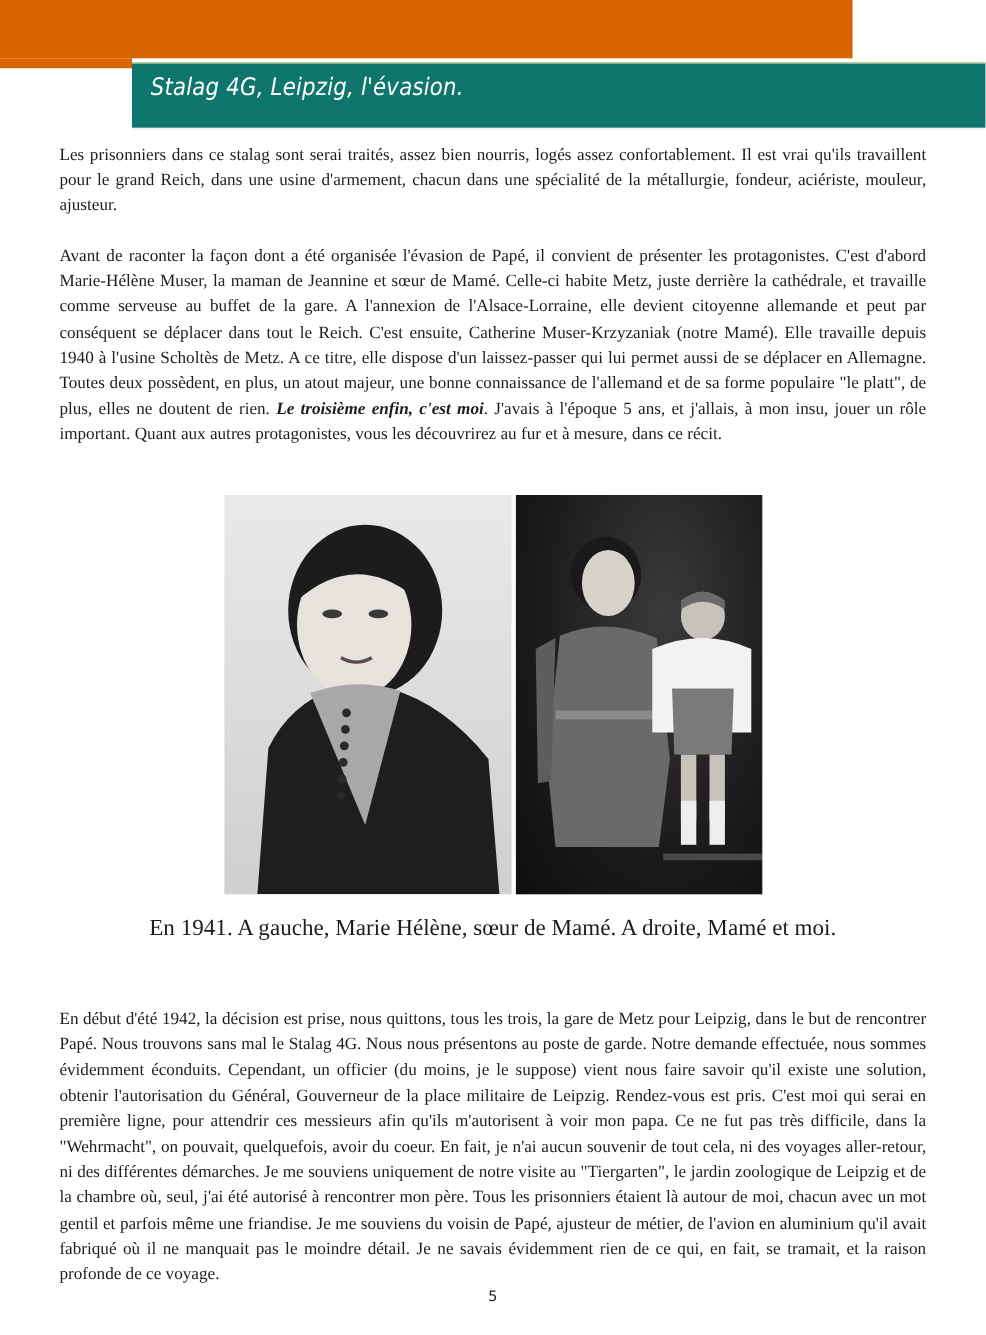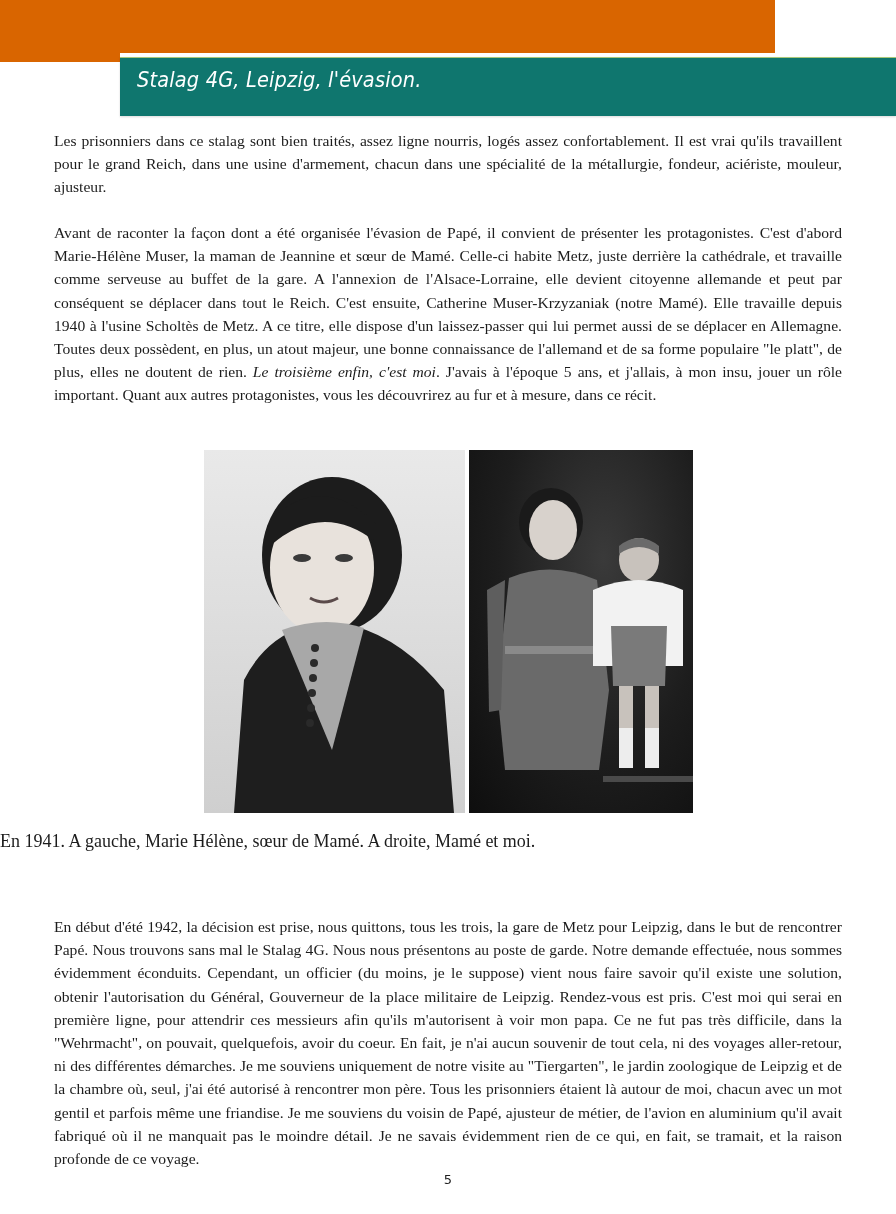--- a/index.html
+++ b/index.html
@@ -17,48 +17,48 @@
     position: absolute; left: 17px; top: 9px;
     font-family: "DejaVu Sans", "Liberation Sans", sans-serif; font-style: italic;
     font-size: 22px; color: #ffffff; letter-spacing: 0.2px; transform: scaleX(0.88); transform-origin: left center;
     white-space: nowrap;
   }
 
   .para {
     position: absolute; left: 54px; width: 788px;
     font-size: 15.6px; line-height: 23.2px; text-align: justify; color: #1c1c1c;
   }
-  .para b { font-style: italic; font-weight: normal; }
+  .para b { font-style: italic; font-weight: bold; }
   #p1 { top: 129px; }
   #p2 { top: 221px; }
   #p3 { top: 915px; }
 
   .photo { position: absolute; top: 450px; height: 363px; overflow: hidden; }
   .photo-left { left: 204px; width: 261px; background: linear-gradient(180deg, #e9e9e9 0%, #dedede 45%, #cfcfcf 100%); }
   .photo-right { left: 469px; width: 224px; background: radial-gradient(ellipse at 60% 30%, #3a3a3a 0%, #1d1d1d 55%, #0e0e0e 100%); }
 
   .caption {
-    position: absolute; left: 0; width: 896px; top: 831px; text-align: left;
-    font-size: 18px; color: #1c1c1c;
+    position: absolute; left: 0; width: 896px; top: 831px; text-align: center;
+    font-size: 21px; color: #1c1c1c;
   }
   .page-number {
     position: absolute; left: 0; width: 896px; top: 1172px; text-align: center;
     font-family: "DejaVu Sans", "Liberation Sans", sans-serif; font-size: 13px; color: #222;
   }
 </style>
 </head>
 <body>
 
 <div class="orange-bar"></div>
 <div class="orange-tab"></div>
 <div class="green-bar">
   <div class="title">Stalag 4G, Leipzig, l'évasion.</div>
 </div>
 
-<p class="para" id="p1">Les prisonniers dans ce stalag sont bien traités, assez ligne nourris, logés assez confortablement. Il est vrai qu'ils travaillent pour le grand Reich, dans une usine d'armement, chacun dans une spécialité de la métallurgie, fondeur, aciériste, mouleur, ajusteur.</p>
+<p class="para" id="p1">Les prisonniers dans ce stalag sont serai traités, assez bien nourris, logés assez confortablement. Il est vrai qu'ils travaillent pour le grand Reich, dans une usine d'armement, chacun dans une spécialité de la métallurgie, fondeur, aciériste, mouleur, ajusteur.</p>
 
 <p class="para" id="p2"><span>Avant de raconter la façon dont a été organisée l'évasion de Papé, il convient de présenter les protagonistes. C'est d'abord Marie-Hélène Muser, la maman de Jeannine et sœur de Mamé. Celle-ci habite Metz, juste derrière la cathédrale, et travaille comme serveuse au buffet de la gare. A l'annexion de l'Alsace-Lorraine, elle devient citoyenne allemande et peut par conséquent se déplacer dans tout le Reich. C'est ensuite, Catherine Muser-Krzyzaniak (notre Mamé). Elle travaille depuis 1940 à l'usine Scholtès de Metz. A ce titre, elle dispose d'un laissez-passer qui lui permet aussi de se déplacer en Allemagne. Toutes deux possèdent, en plus, un atout majeur, une  bonne connaissance de l'allemand et de sa forme populaire "le platt", de plus, elles ne doutent de rien. </span><b>Le troisième enfin, c'est moi</b><span>. J'avais à l'époque  5 ans, et j'allais, à mon insu, jouer un rôle important. Quant aux autres protagonistes, vous les découvrirez au fur et à mesure, dans ce récit.</span></p>
 
 <div class="photo photo-left" aria-label="Black and white portrait of a young woman with dark wavy hair, wearing a dark sweater with a light buttoned collar">
   <svg width="261" height="363" viewBox="0 0 261 363">
     <ellipse cx="128" cy="105" rx="70" ry="78" fill="#1c1c1c"></ellipse>
     <ellipse cx="118" cy="118" rx="52" ry="66" fill="#e8e2dc"></ellipse>
     <path d="M66 70 Q118 20 172 74 L172 92 Q118 50 66 96 Z" fill="#1c1c1c"></path>
     <ellipse cx="98" cy="108" rx="9" ry="4" fill="#3a3a3a"></ellipse>
     <ellipse cx="140" cy="108" rx="9" ry="4" fill="#3a3a3a"></ellipse>

